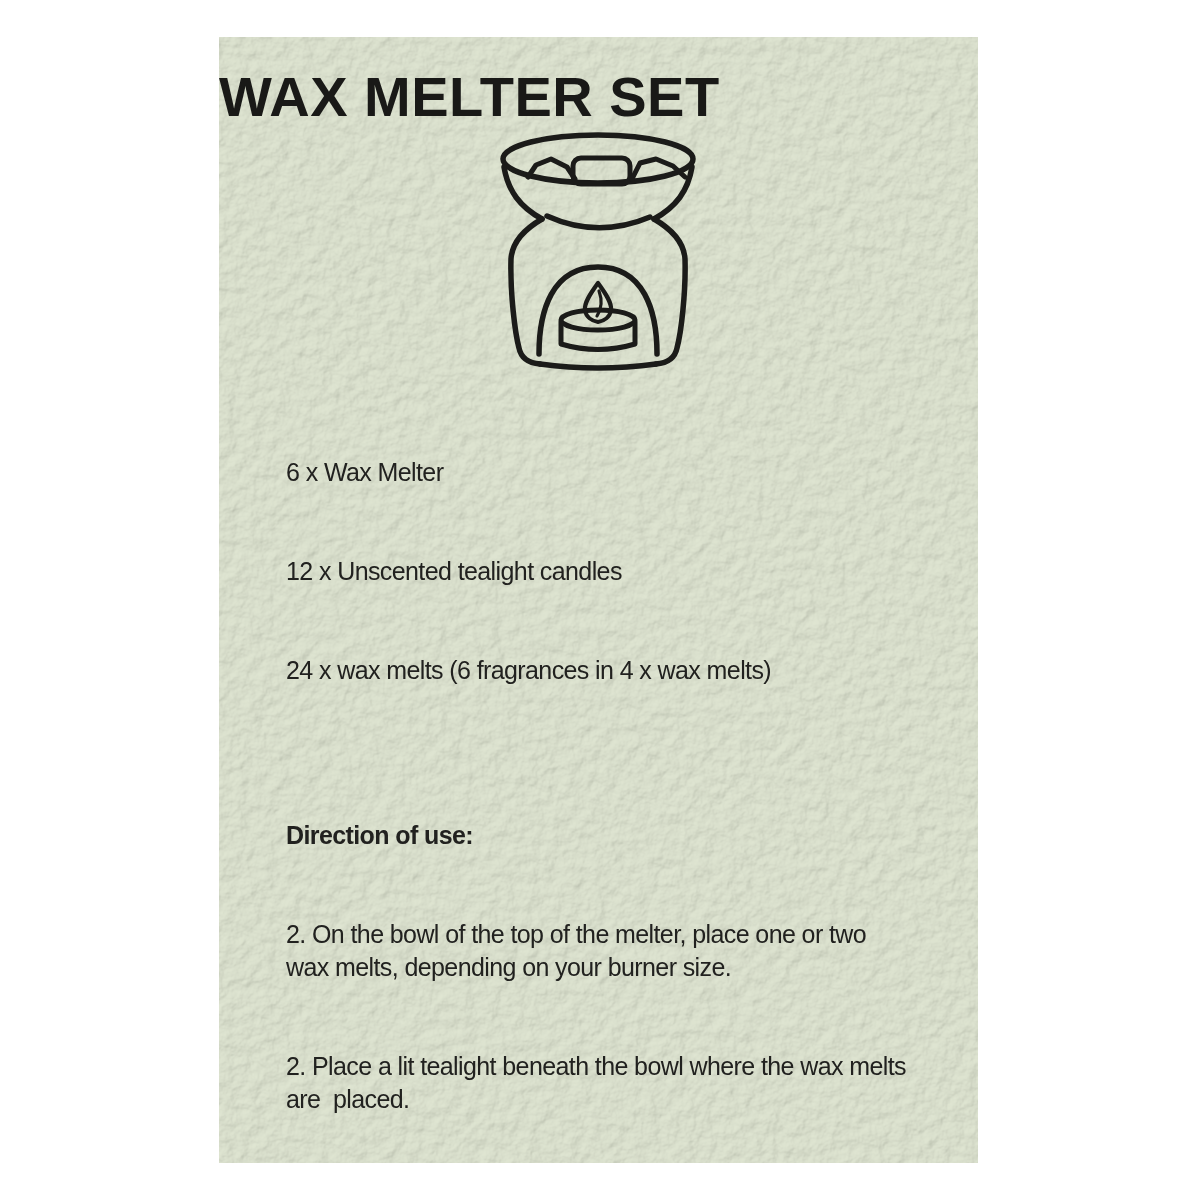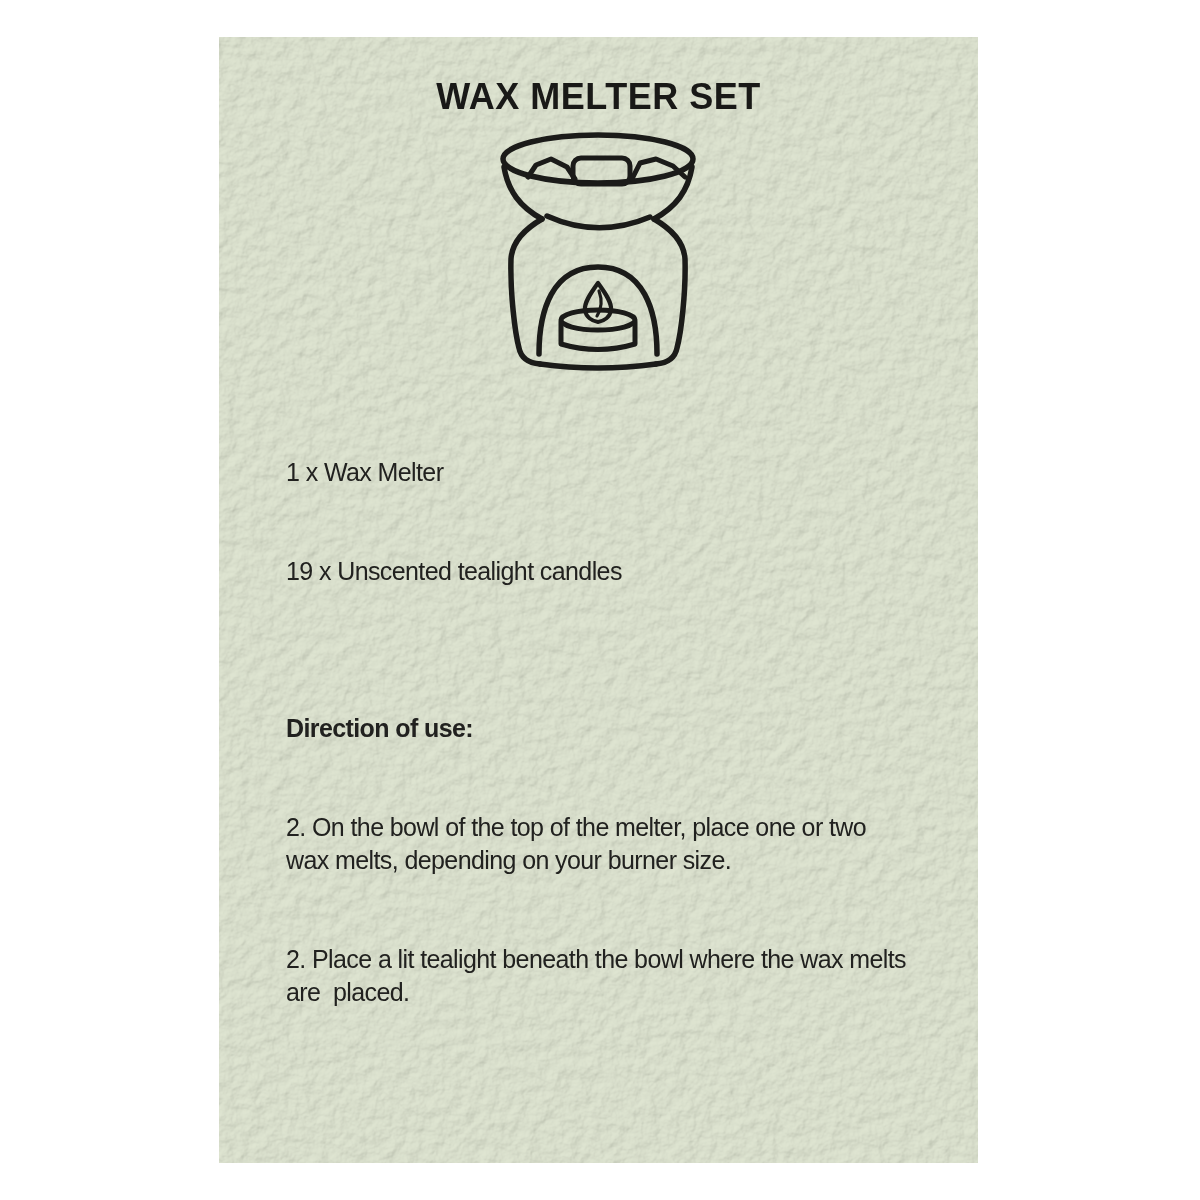--- a/index.html
+++ b/index.html
@@ -25,43 +25,42 @@
   }
   .content {
     position: absolute;
     left: 0; top: 0; right: 0; bottom: 0;
     color: #21211f;
   }
   .title {
     position: absolute;
     top: 36px; left: 0;
     width: 100%;
-    text-align: center;
-    font-size: 36px;
+    font-size: 56px;
     line-height: 48px;
     font-weight: 700;
     letter-spacing: 0.5px;
     color: #191917;
   }
   .melter {
     position: absolute;
     left: 274px; top: 91px;
     width: 214px; height: 252px;
   }
   .copy {
     position: absolute;
     left: 67px; top: 320px;
     width: 665px;
     font-size: 25px;
     line-height: 33px;
     letter-spacing: -0.6px;
     white-space: pre-wrap;
   }
   .bold { font-weight: 700; }
-  .gap { margin-top: 25px; }
+  .gap { margin-top: 33px; }
 </style>
 </head>
 <body>
 
 <div class="panel">
 
   <svg class="texture" width="759" height="1126" viewBox="0 0 759 1126" preserveAspectRatio="none">
     <defs>
       <filter id="plaster" x="-5%" y="-5%" width="110%" height="110%">
         <feTurbulence type="fractalNoise" baseFrequency="0.075" numOctaves="4" seed="11" stitchTiles="stitch" result="n"></feTurbulence>
@@ -101,22 +100,23 @@
         <ellipse cx="599" cy="320" rx="37" ry="10" stroke-width="5"></ellipse>
         <path d="M 562,322 L 562,344 Q 599,355 636,344 L 636,322" stroke-width="5"></path>
 
         <path d="M 599,283 C 591,294 585,303 586,310 C 587,317 593,321 599,322 C 605,321 611,317 612,310 C 613,303 607,294 599,283 Z" stroke-width="4.2"></path>
         <path d="M 600,291 C 603,299 603,308 598,316" stroke-width="3.2"></path>
       </g>
     </svg>
 
     <div class="copy">
 
-      <div>1 x Wax Melter</div>
-      <div>19 x Unscented tealight candles</div>
+      <div>6 x Wax Melter</div>
+      <div>12 x Unscented tealight candles</div>
+      <div>24 x wax melts (6 fragrances in 4 x wax melts)</div>
 
       <div class="bold gap">Direction of use:</div>
       <div>2. On the bowl of the top of the melter, place one or two
 wax melts, depending on your burner size.</div>
       <div>2. Place a lit tealight beneath the bowl where the wax melts
 are  placed.</div>
       
       
       
 

